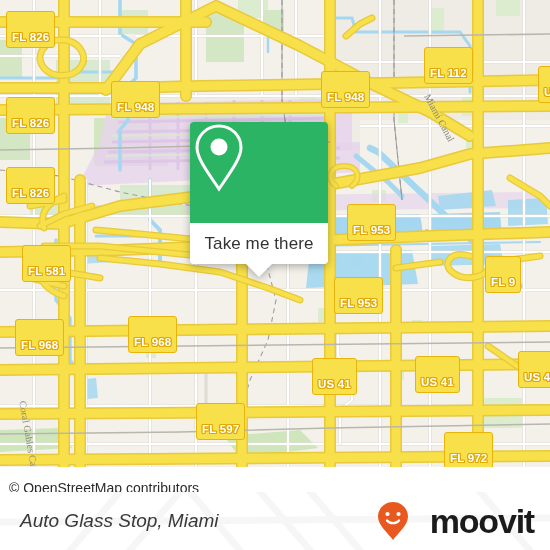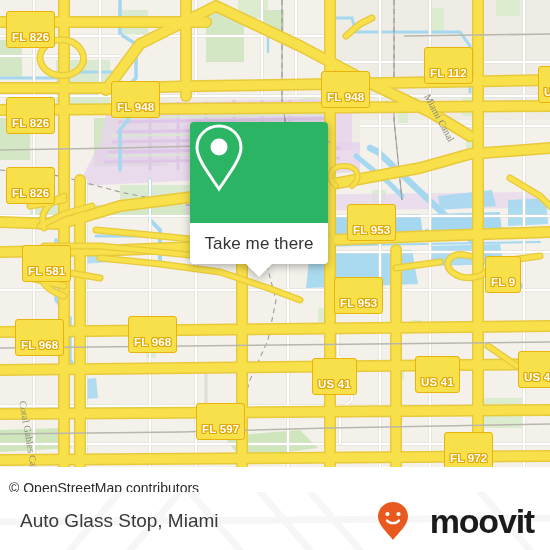--- a/index.html
+++ b/index.html
@@ -69,21 +69,21 @@
     position:absolute;left:0;bottom:0;width:550px;height:25px;
     background:#fff;display:flex;align-items:center;
   }
   .attrib span{font-size:14px;color:#2b2b2b;padding-left:9px;margin-top:16px;}
 
   
   .footer{position:absolute;left:0;top:492px;width:550px;height:58px;background:#fff;overflow:hidden;}
   .footer-wm{position:absolute;left:0;top:0;width:550px;height:58px;opacity:.55;}
   .footer-title{
     position:absolute;left:20px;top:50%;transform:translateY(-50%);
-    font-size:19px;color:#39393b;white-space:nowrap;
+    font-size:19px;color:#39393b;white-space:nowrap;font-style:italic;
   }
   .brand{position:absolute;right:16px;top:50%;transform:translateY(-50%);display:flex;align-items:center;gap:16px;}
   .brand-name{font-size:34px;font-weight:bold;color:#1b1b1b;letter-spacing:-1.2px;line-height:34px;}
 </style>
 </head>
 <body>
 
 <div id="app">
 
   <div class="map">

